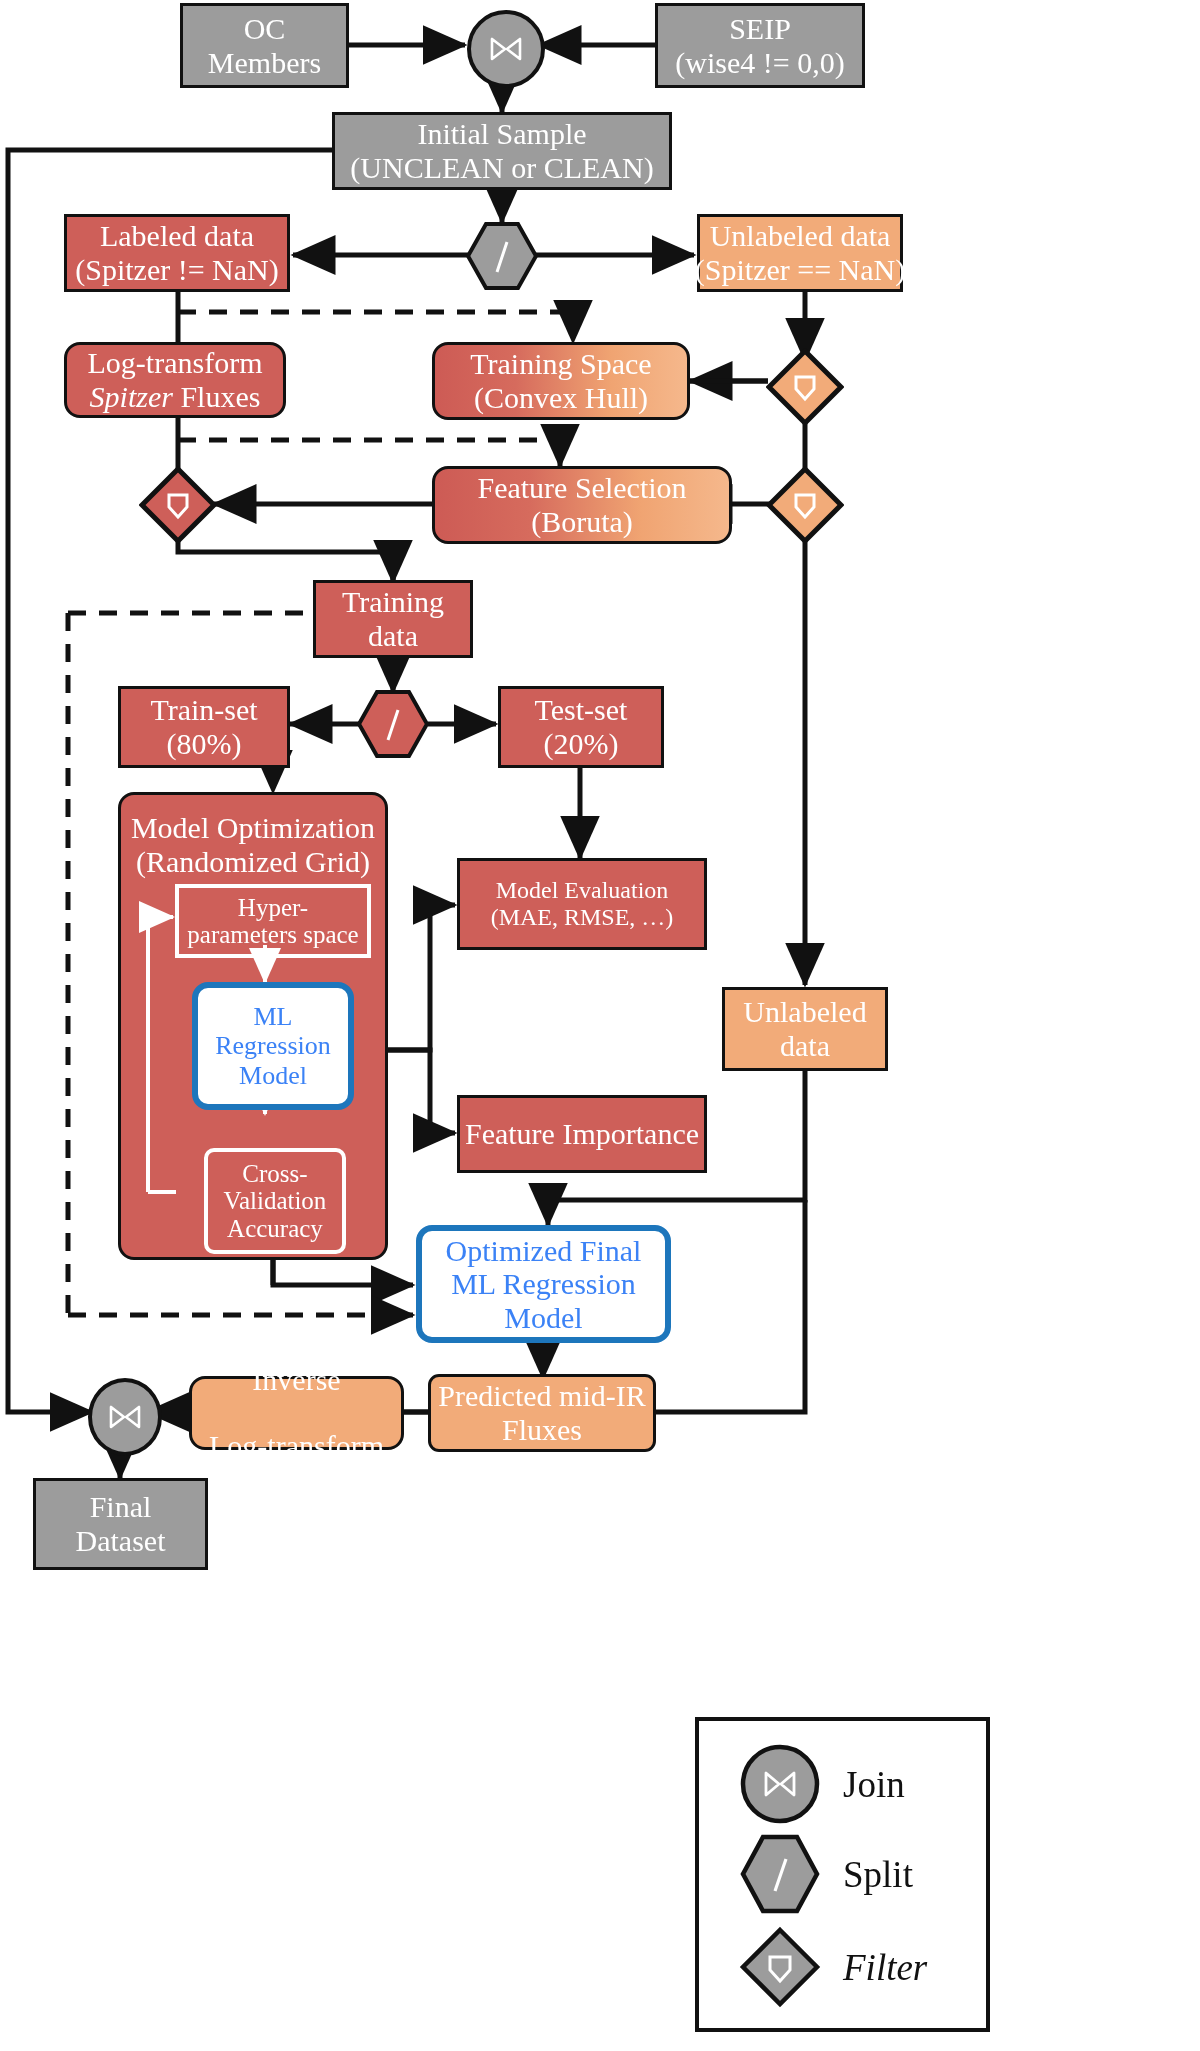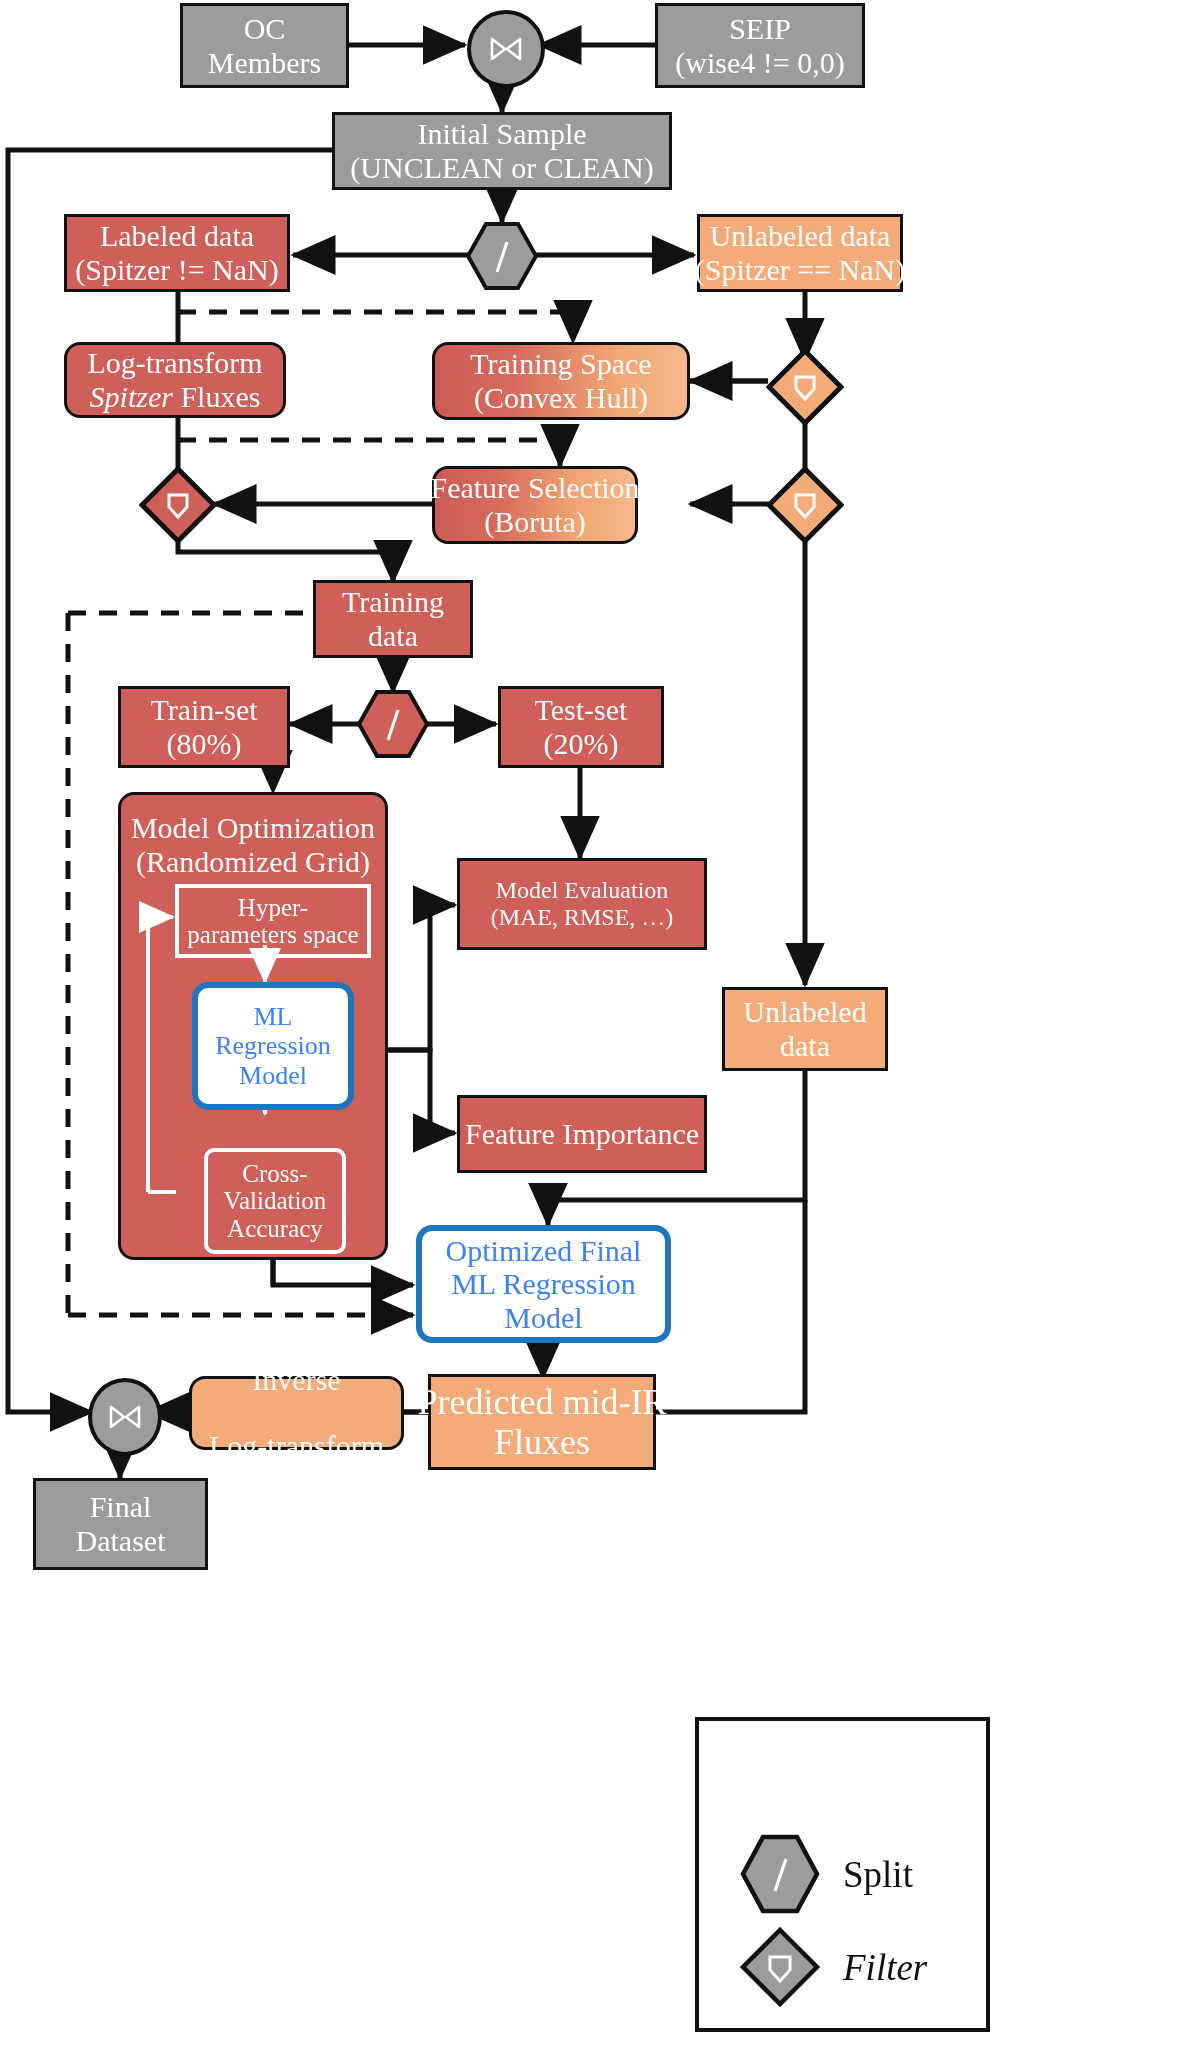--- a/index.html
+++ b/index.html
@@ -185,21 +185,21 @@
     <span class="ln">(Convex Hull)</span>
   </div>
 
   <div class="filt" style="left:766px;top:348px;width:78px;height:78px;">
     <svg width="78" height="78" viewBox="0 0 78 78">
       <polygon points="39,3 75,39 39,75 3,39" fill="#f2ab79" stroke="#111" stroke-width="5"></polygon>
       <path d="M30,29 L48,29 L48,41 L39,51 L30,41 Z" fill="none" stroke="#fff" stroke-width="3"></path>
     </svg>
   </div>
 
-  <div class="node grad rounded" style="left:432px;top:466px;width:206px;height:78px;font-size:30px;">
+  <div class="node grad rounded" style="left:432px;top:466px;width:300px;height:78px;font-size:30px;">
     <span class="ln">Feature Selection</span>
     <span class="ln">(Boruta)</span>
   </div>
 
   <div class="filt" style="left:139px;top:466px;width:78px;height:78px;">
     <svg width="78" height="78" viewBox="0 0 78 78">
       <polygon points="39,3 75,39 39,75 3,39" fill="#ce5f59" stroke="#111" stroke-width="5"></polygon>
       <path d="M30,29 L48,29 L48,41 L39,51 L30,41 Z" fill="none" stroke="#fff" stroke-width="3"></path>
     </svg>
   </div>
@@ -282,21 +282,21 @@
     <span class="ln">Unlabeled</span>
     <span class="ln">data</span>
   </div>
 
   <div class="node white-blue" style="left:416px;top:1225px;width:255px;height:118px;font-size:30px;">
     <span class="ln">Optimized Final</span>
     <span class="ln">ML Regression</span>
     <span class="ln">Model</span>
   </div>
 
-  <div class="node orange" style="left:428px;top:1374px;width:228px;height:96px;font-size:36px;">
+  <div class="node orange" style="left:428px;top:1374px;width:228px;height:78px;font-size:30px;border-radius:11px;">
     <span class="ln">Predicted mid-IR</span>
     <span class="ln">Fluxes</span>
   </div>
 
   <div class="node orange rounded" style="left:189px;top:1376px;width:215px;height:74px;font-size:30px;gap:32px;">
     <span class="ln">Inverse</span>
     <span class="ln">Log-transform</span>
   </div>
 
   <div class="join" style="left:88px;top:1378px;width:66px;height:70px;">
@@ -304,20 +304,27 @@
       <path d="M3,2 L3,22 L16,12 Z M31,2 L31,22 L18,12 Z" fill="none" stroke="#fff" stroke-width="2.6" stroke-linejoin="round"></path>
     </svg>
   </div>
 
   <div class="node gray" style="left:33px;top:1478px;width:175px;height:92px;font-size:30px;">
     <span class="ln">Final</span>
     <span class="ln">Dataset</span>
   </div>
 
   <div class="legend" style="left:695px;top:1717px;width:295px;height:315px;">
+    <div class="legend-row" style="left:40px;top:22px;">
+      <svg width="82" height="82" viewBox="0 0 82 82">
+        <circle cx="41" cy="41" r="37" fill="#9c9c9c" stroke="#111" stroke-width="4.5"></circle>
+        <path d="M27,30 L27,52 L40,41 Z M55,30 L55,52 L42,41 Z" fill="none" stroke="#fff" stroke-width="2.8" stroke-linejoin="round"></path>
+      </svg>
+      <span class="legend-label">Join</span>
+    </div>
 
     <div class="legend-row" style="left:40px;top:112px;">
       <svg width="82" height="82" viewBox="0 0 82 82">
         <polygon points="24,4 58,4 78,41 58,78 24,78 4,41" fill="#9c9c9c" stroke="#111" stroke-width="4.5"></polygon>
         <line x1="47" y1="26" x2="36" y2="58" stroke="#fff" stroke-width="3.2"></line>
       </svg>
       <span class="legend-label">Split</span>
     </div>
 
     <div class="legend-row" style="left:40px;top:205px;font-style:italic;">

